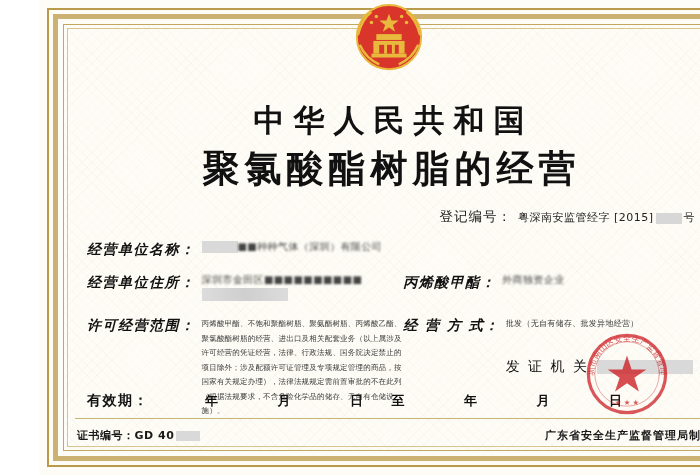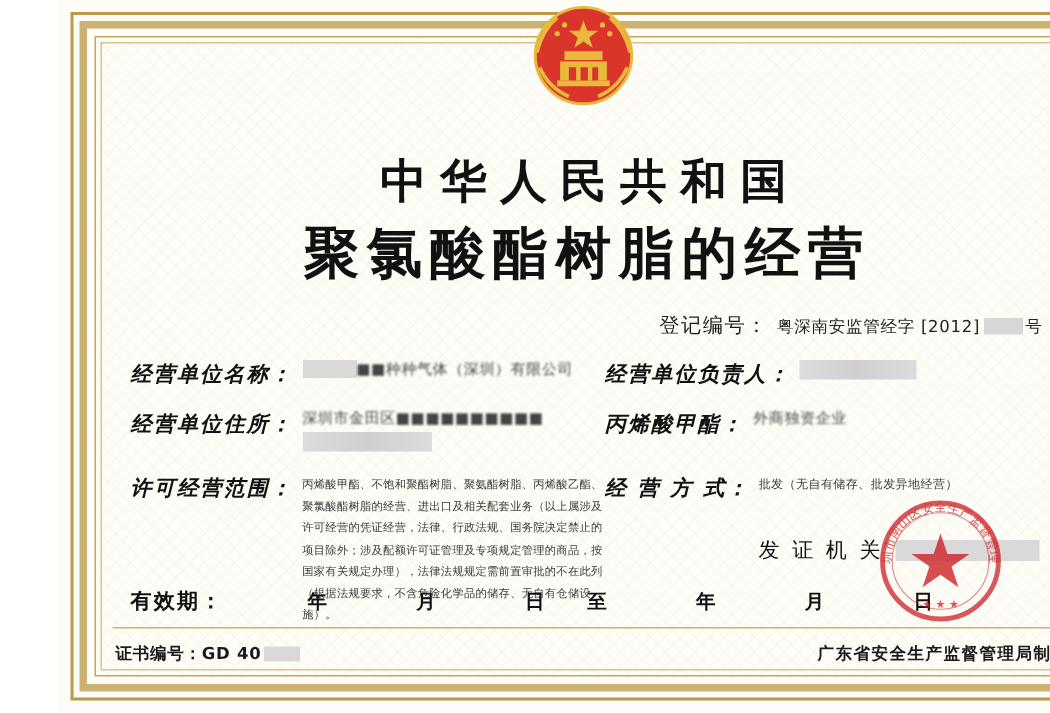--- a/index.html
+++ b/index.html
@@ -362,37 +362,31 @@
   </svg>
 
   <div class="content">
 
     <div class="title-country">中华人民共和国</div>
     <div class="title-main">聚氯酸酯树脂的经营</div>
 
     <div class="reg-row">
       <span class="reg-label">登记编号：</span>
       <span class="reg-value">
-        <span>粤深南安监管经字 [2012]</span><span class="redact-inline"></span><span>号</span>
+        <span>粤深南安监管经字 [2015]</span><span class="redact-inline"></span><span>号</span>
       </span>
     </div>
 
     <div class="fields">
 
       <div class="row">
         <div class="col-left">
           <span class="label">经营单位名称：</span>
           <span class="value">
             <span class="redact" style="width:36px;"></span><span class="value-masked">■■种种气体（深圳）有限公司</span>
-          </span>
-        </div>
-        <div class="col-right">
-          <span class="label">经营单位负责人：</span>
-          <span class="value">
-            <span class="redact blur" style="width:78px;height:13px;"></span>
           </span>
         </div>
       </div>
 
       <div class="row">
         <div class="col-left">
           <span class="label">经营单位住所：</span>
           <span class="value">
             <span class="value-masked">深圳市金田区■■■■■■■■■■</span><span class="redact blur" style="width:86px;height:13px;"></span>
           </span>

